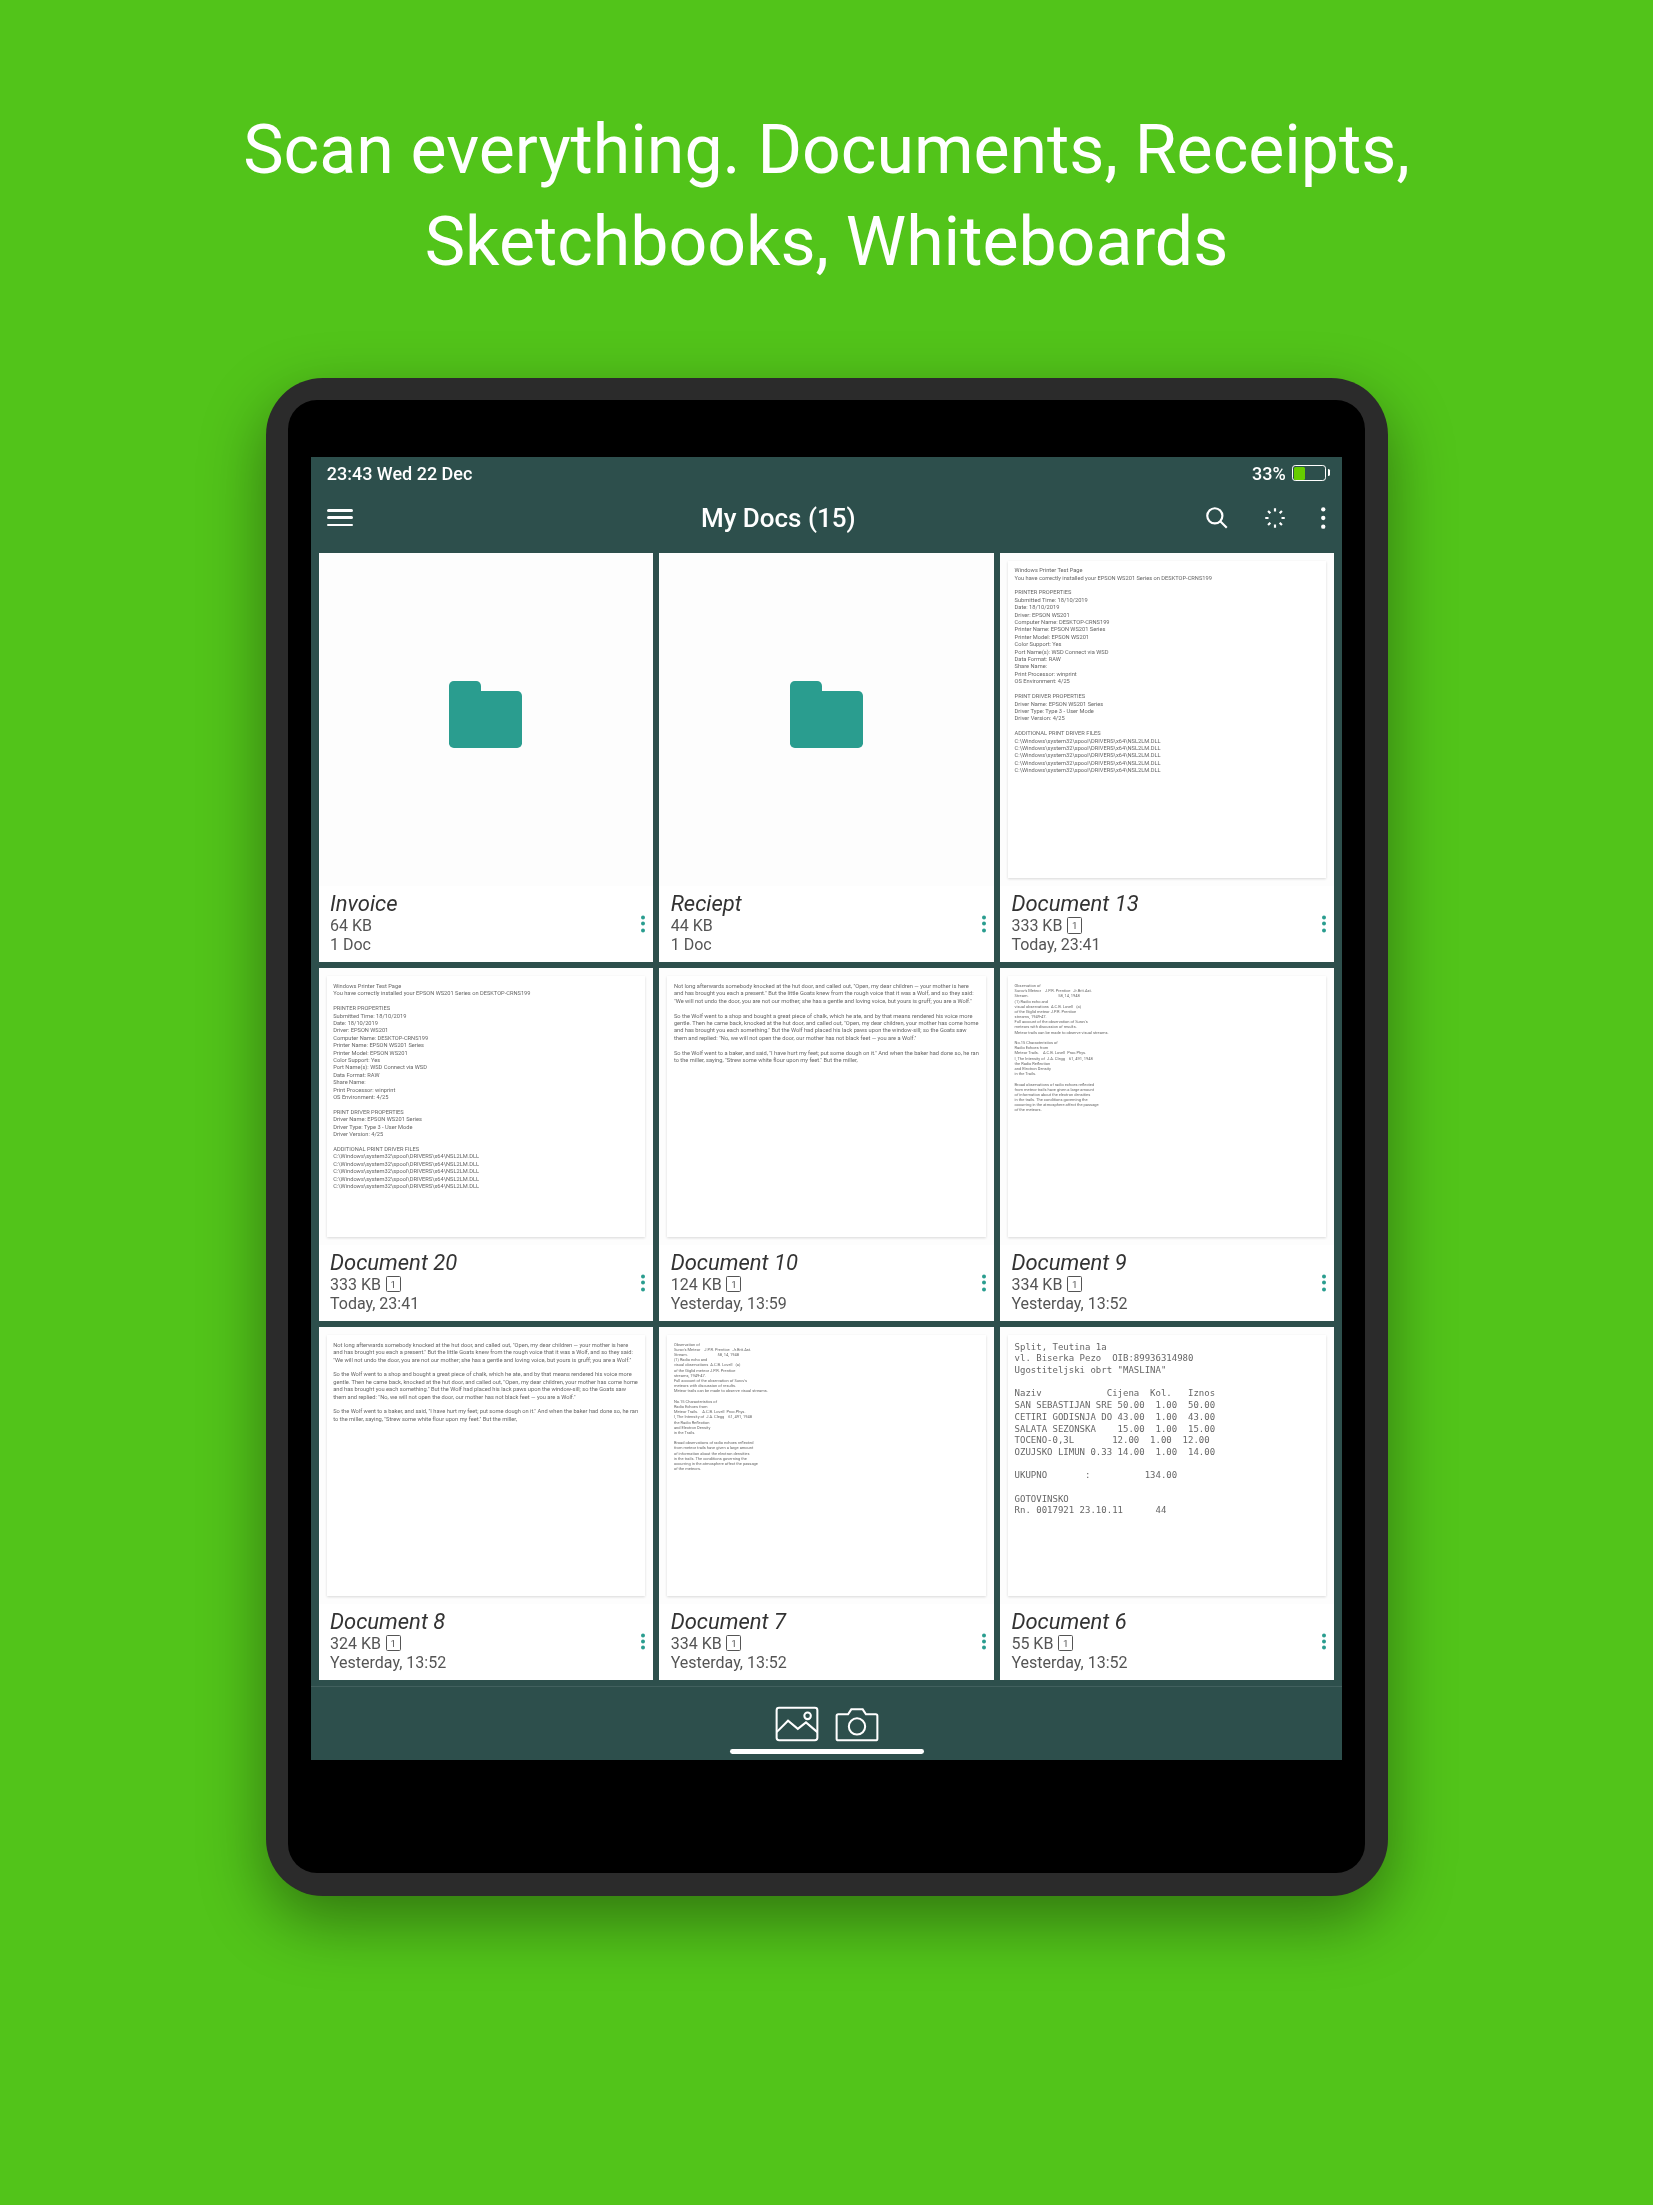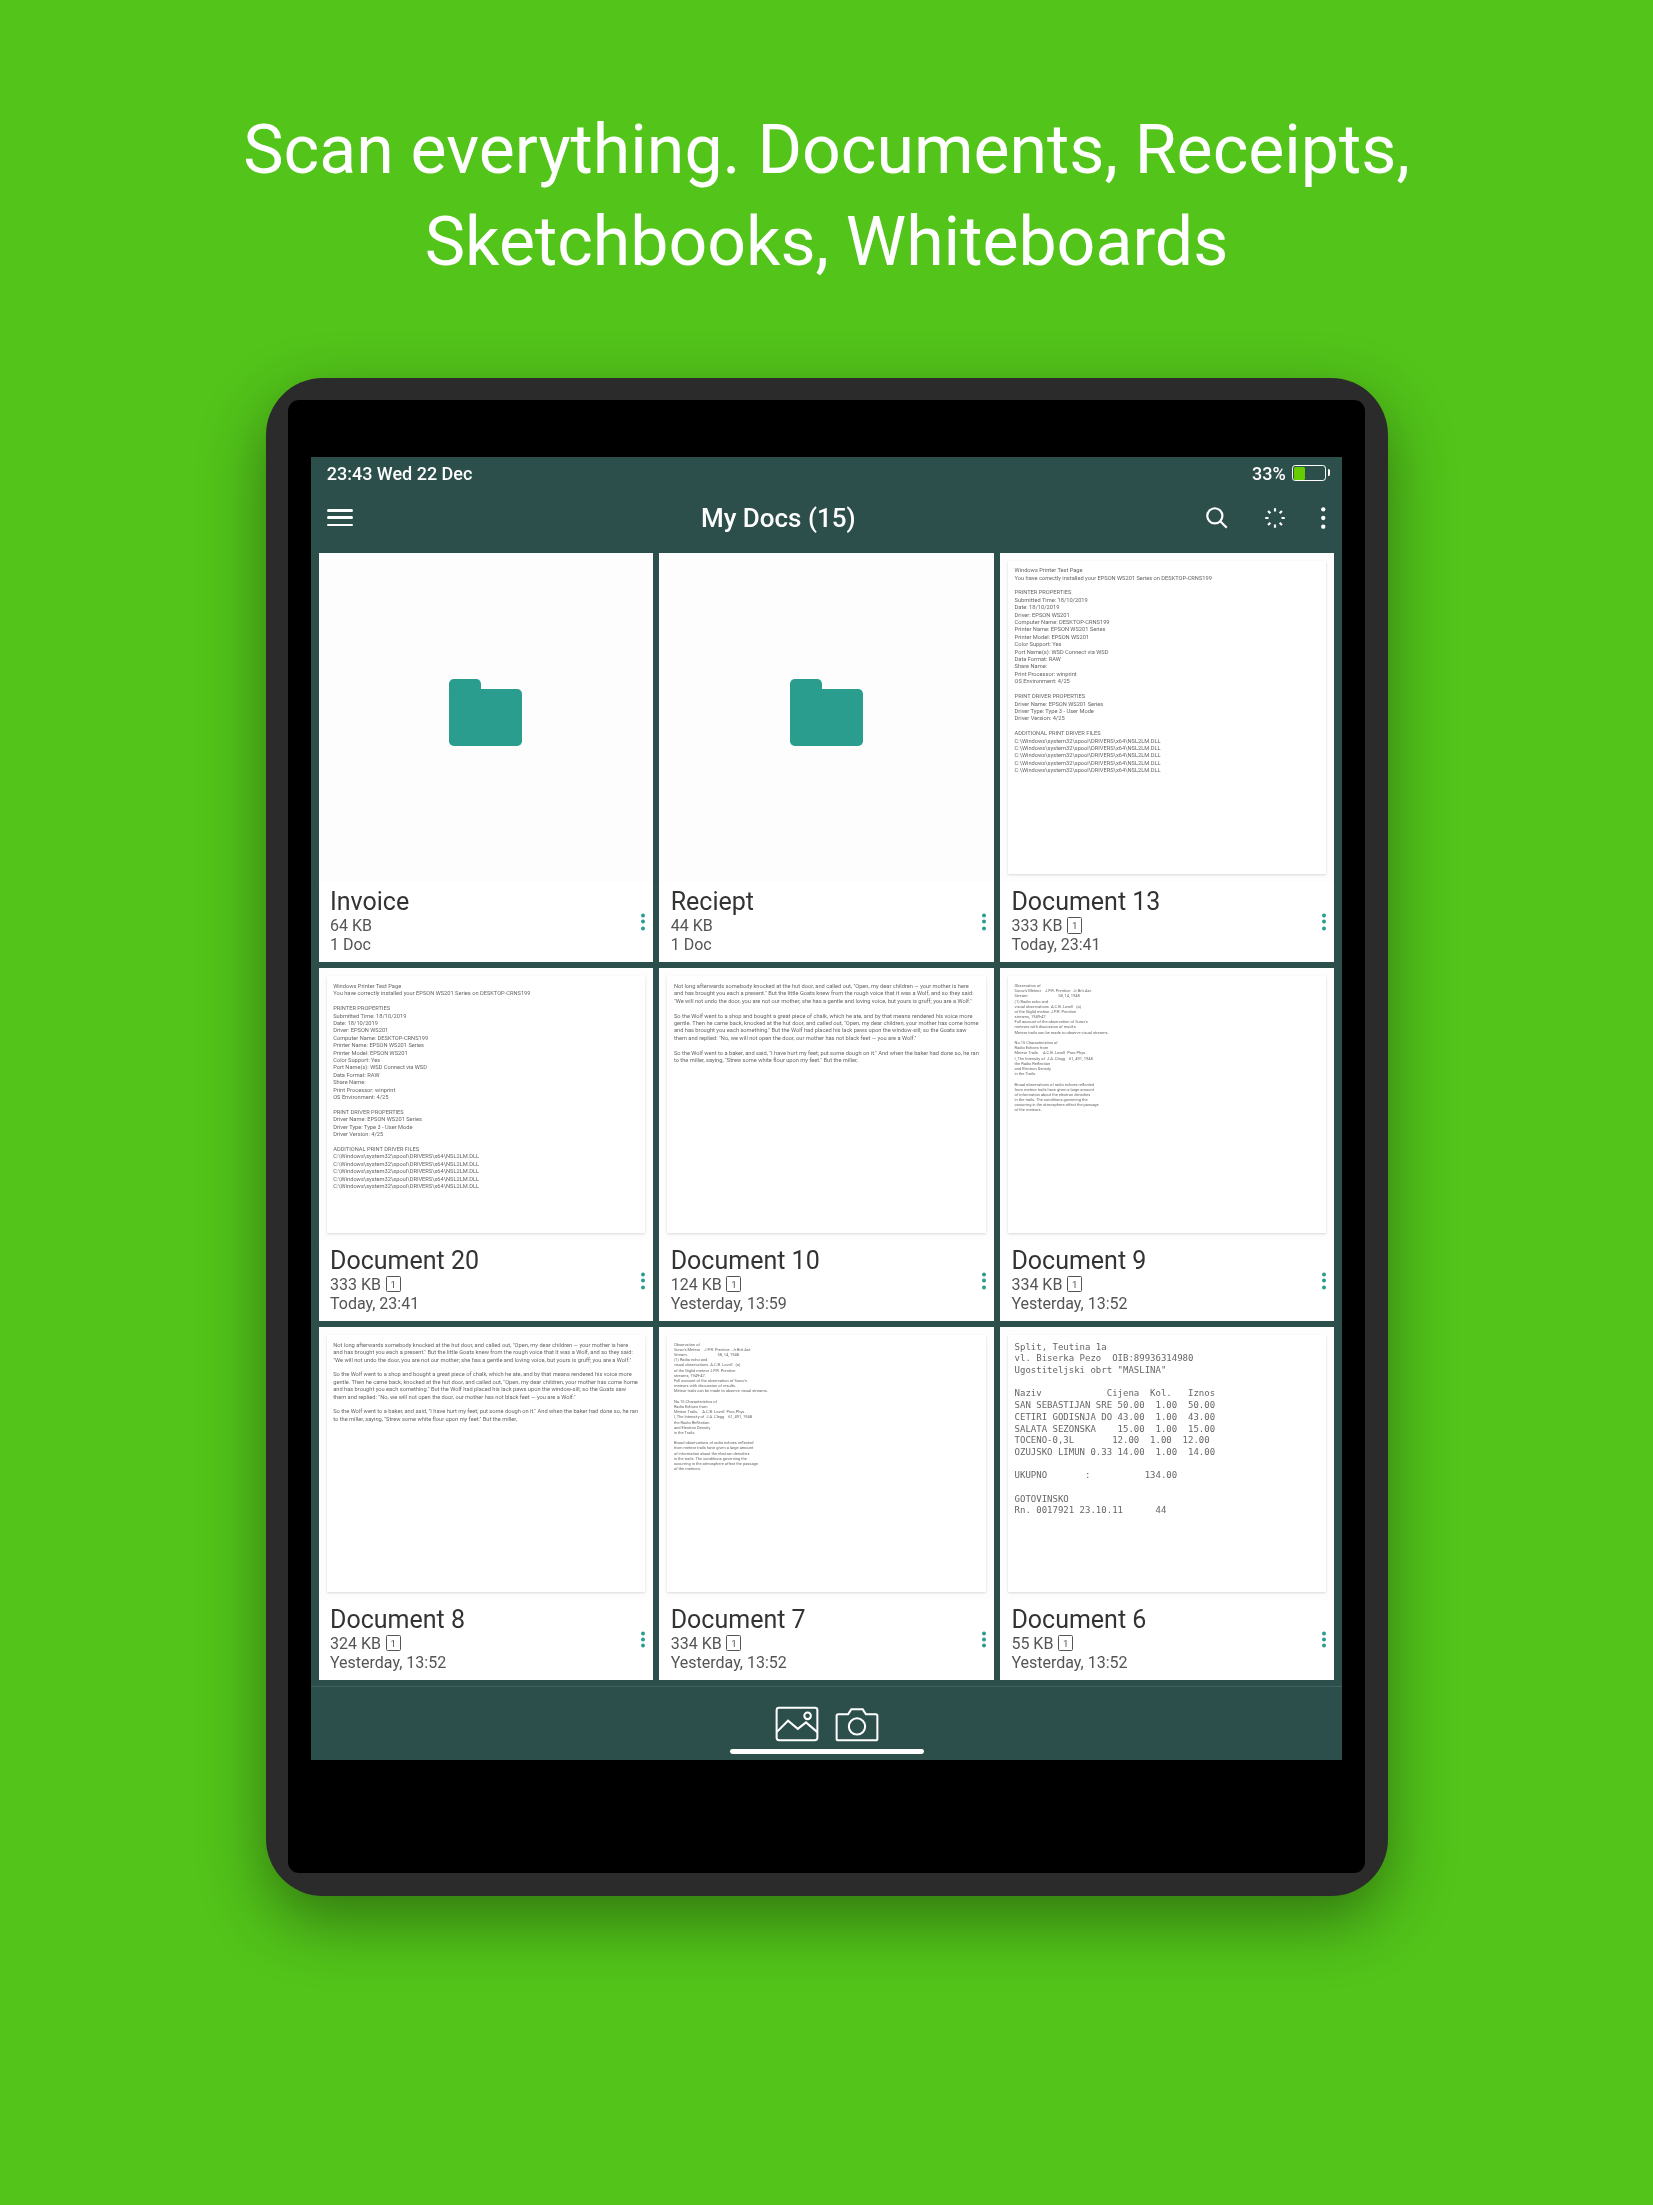--- a/index.html
+++ b/index.html
@@ -30,21 +30,21 @@
   border-radius: 57px;
   position: relative;
   box-shadow: 0 24px 65px rgba(0,0,0,0.4);
   padding: 22.6px;
   box-sizing: border-box;
 }
 .tablet-inner {
   width: 100%;
   height: 100%;
   background: #000;
-  border-radius: 11px;
+  border-radius: 29px;
   position: relative;
   overflow: hidden;
 }
 .camera {
   position: absolute;
   top: 24px;
   left: 50%;
   transform: translateX(-50%);
   width: 13px;
   height: 13px;
@@ -183,21 +183,21 @@
   color: #666;
   padding: 6.5px;
   overflow: hidden;
   box-shadow: 0 0.8px 2.4px rgba(0,0,0,0.15);
 }
 .doc-thumb-text.dense { font-size: 4px; }
 .tile-meta {
   padding: 4.8px 11.3px 8px 11.3px;
   position: relative;
 }
-.tile-title { font-size: 25px; color: #333; }
+.tile-title { font-size: 22px; color: #333; font-style: italic; }
 .tile-sub { font-size: 16px; color: #555; display: flex; align-items: center; gap: 4.8px; }
 .tile-date { font-size: 16px; color: #555; }
 .tile-menu {
   position: absolute;
   right: 8px;
   top: 50%;
   transform: translateY(-50%);
   color: #2a9d8f;
   font-size: 22.6px;
   display: flex;

